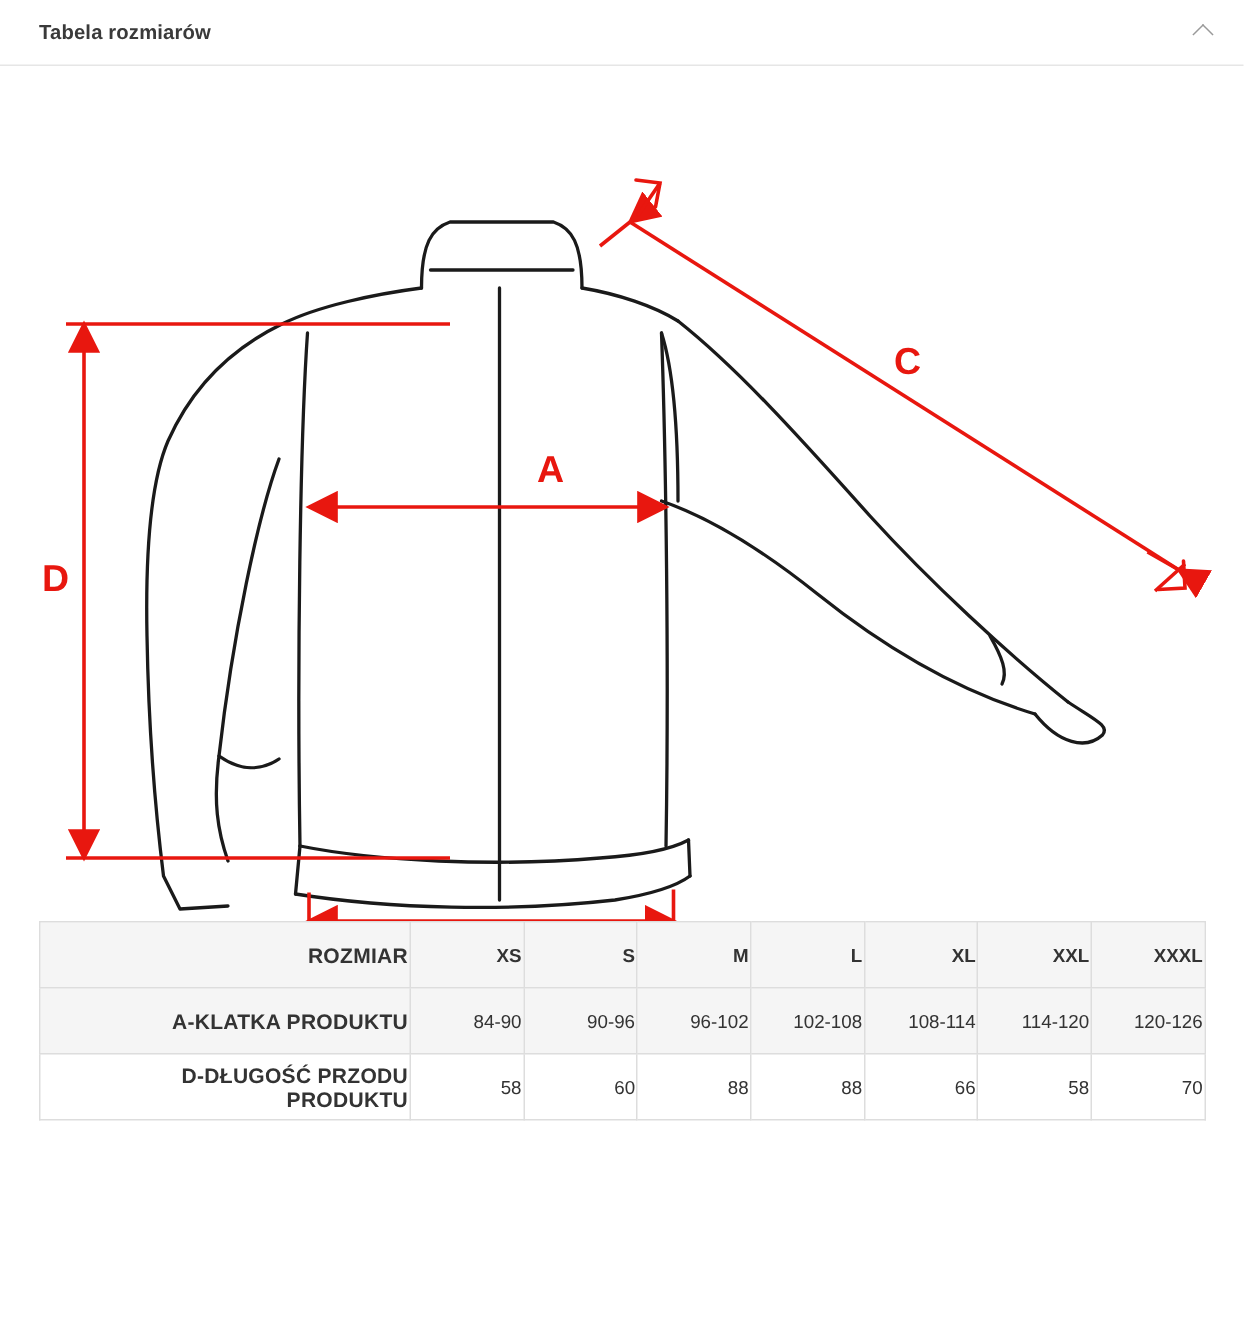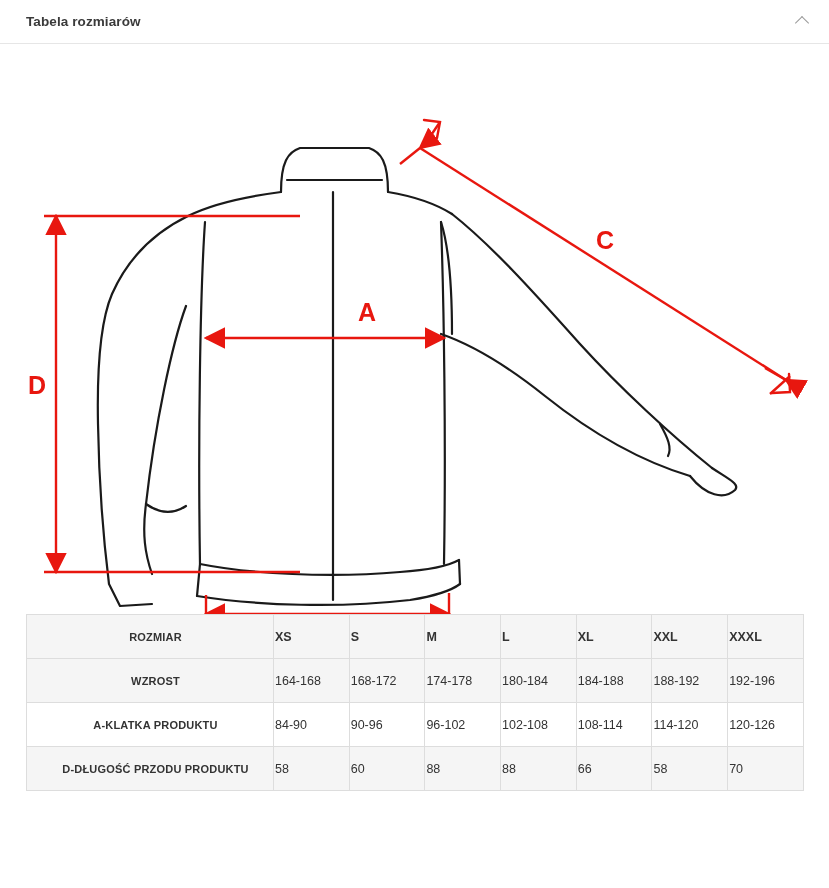--- a/index.html
+++ b/index.html
@@ -69,31 +69,31 @@
   table.size-table {
     border-collapse: collapse;
     width: 777px;
     table-layout: fixed;
     font-size: 12.5px;
   }
   table.size-table th,
   table.size-table td {
     border: 1px solid #dddddd;
     height: 41px;
-    text-align: left;
+    text-align: right;
     vertical-align: middle;
     color: #333333;
     font-weight: normal;
   }
   table.size-table th.row-head,
   table.size-table td.row-head {
-    text-align: center;
+    text-align: right;
     padding-left: 12px;
     font-weight: bold;
-    font-size: 11px;
+    font-size: 14px;
     letter-spacing: 0.2px;
   }
   table.size-table thead th {
     font-weight: bold;
   }
   table.size-table tbody tr:nth-child(odd) td {
     background: #f5f5f5;
   }
   table.size-table tbody tr:nth-child(even) td {
     background: #ffffff;
@@ -206,30 +206,20 @@
           <th>XS</th>
           <th>S</th>
           <th>M</th>
           <th>L</th>
           <th>XL</th>
           <th>XXL</th>
           <th>XXXL</th>
         </tr>
       </thead>
       <tbody>
-        <tr>
-          <td class="row-head">WZROST</td>
-          <td>164-168</td>
-          <td>168-172</td>
-          <td>174-178</td>
-          <td>180-184</td>
-          <td>184-188</td>
-          <td>188-192</td>
-          <td>192-196</td>
-        </tr>
         <tr>
           <td class="row-head">A-KLATKA PRODUKTU</td>
           <td>84-90</td>
           <td>90-96</td>
           <td>96-102</td>
           <td>102-108</td>
           <td>108-114</td>
           <td>114-120</td>
           <td>120-126</td>
         </tr>

